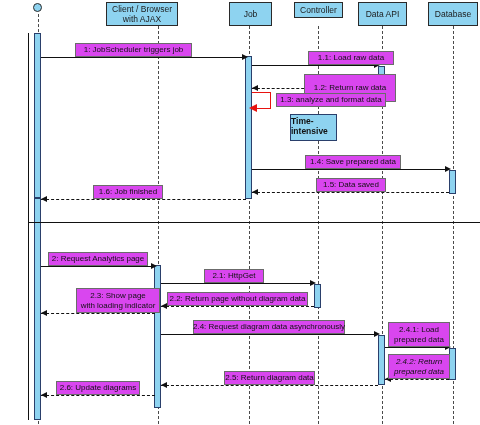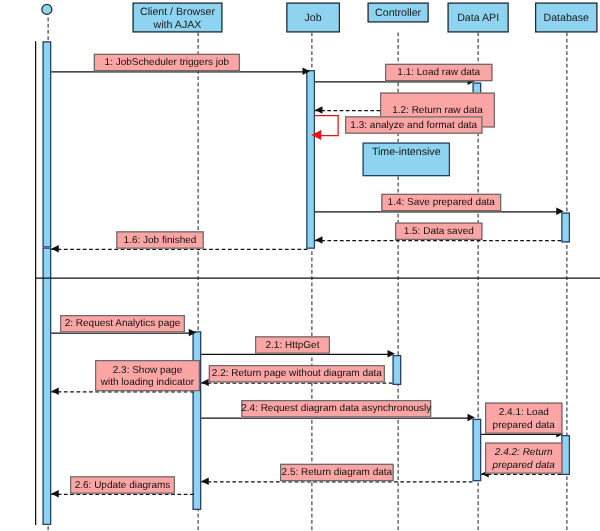--- a/index.html
+++ b/index.html
@@ -33,21 +33,21 @@
   
   .ahead{position:absolute;width:0;height:0;}
   .ahead.right{border-top:3.5px solid transparent;border-bottom:3.5px solid transparent;
                border-left:6px solid #111;}
   .ahead.left{border-top:3.5px solid transparent;border-bottom:3.5px solid transparent;
               border-right:6px solid #111;}
   .ahead.left.red{border-top:4.5px solid transparent;border-bottom:4.5px solid transparent;
               border-right:8px solid #e8130f;}
 
   
-  .mlabel{position:absolute;background:#fca5a5;border:1px solid #6b6b6b;
+  .mlabel{position:absolute;background:#d946ef;border:1px solid #6b6b6b;
           box-sizing:border-box;color:#111;font-size:8px;line-height:9.5px;
           display:flex;align-items:center;justify-content:center;text-align:center;
           padding:1px 3px;white-space:nowrap;}
   .mlabel.two{white-space:normal;line-height:9.5px;}
 
   
   .note{position:absolute;background:#8ed3f0;border:1px solid #2a3f6b;
         box-sizing:border-box;color:#111;font-size:8.5px;
         display:flex;align-items:flex-start;justify-content:center;
         padding-top:1px;}
@@ -114,21 +114,21 @@
   <div class="mline dashed" style="left:252px;top:88px;width:126px;"></div>
   <div class="ahead left" style="left:252px;top:84.5px;"></div>
   <div class="mlabel" style="left:304px;top:74px;width:92px;height:28px;">1.2: Return raw data</div>
 
   <div class="mline redl" style="left:252px;top:92px;width:19px;"></div>
   <div class="mline redl" style="left:270px;top:92px;width:0;height:16px;border-top:none;border-left:1.4px solid #e8130f;"></div>
   <div class="mline redl" style="left:256px;top:108px;width:15px;"></div>
   <div class="ahead left red" style="left:249px;top:103.5px;"></div>
   <div class="mlabel" style="left:276px;top:93px;width:110px;height:14px;">1.3: analyze and format data</div>
 
-  <div class="note" style="left:290px;top:114px;width:70px;height:27px;">Time-intensive</div>
+  <div class="note" style="left:290px;top:114px;width:47px;height:27px;font-weight:bold;">Time-intensive</div>
 
   <div class="mline" style="left:252px;top:169px;width:197px;"></div>
   <div class="ahead right" style="left:445px;top:165.5px;"></div>
   <div class="mlabel" style="left:305px;top:155px;width:96px;height:14px;">1.4: Save prepared data</div>
 
   <div class="mline dashed" style="left:252px;top:192px;width:197px;"></div>
   <div class="ahead left" style="left:252px;top:188.5px;"></div>
   <div class="mlabel" style="left:316px;top:178px;width:70px;height:14px;">1.5: Data saved</div>
 
   <div class="mline dashed" style="left:41px;top:199px;width:205px;"></div>

